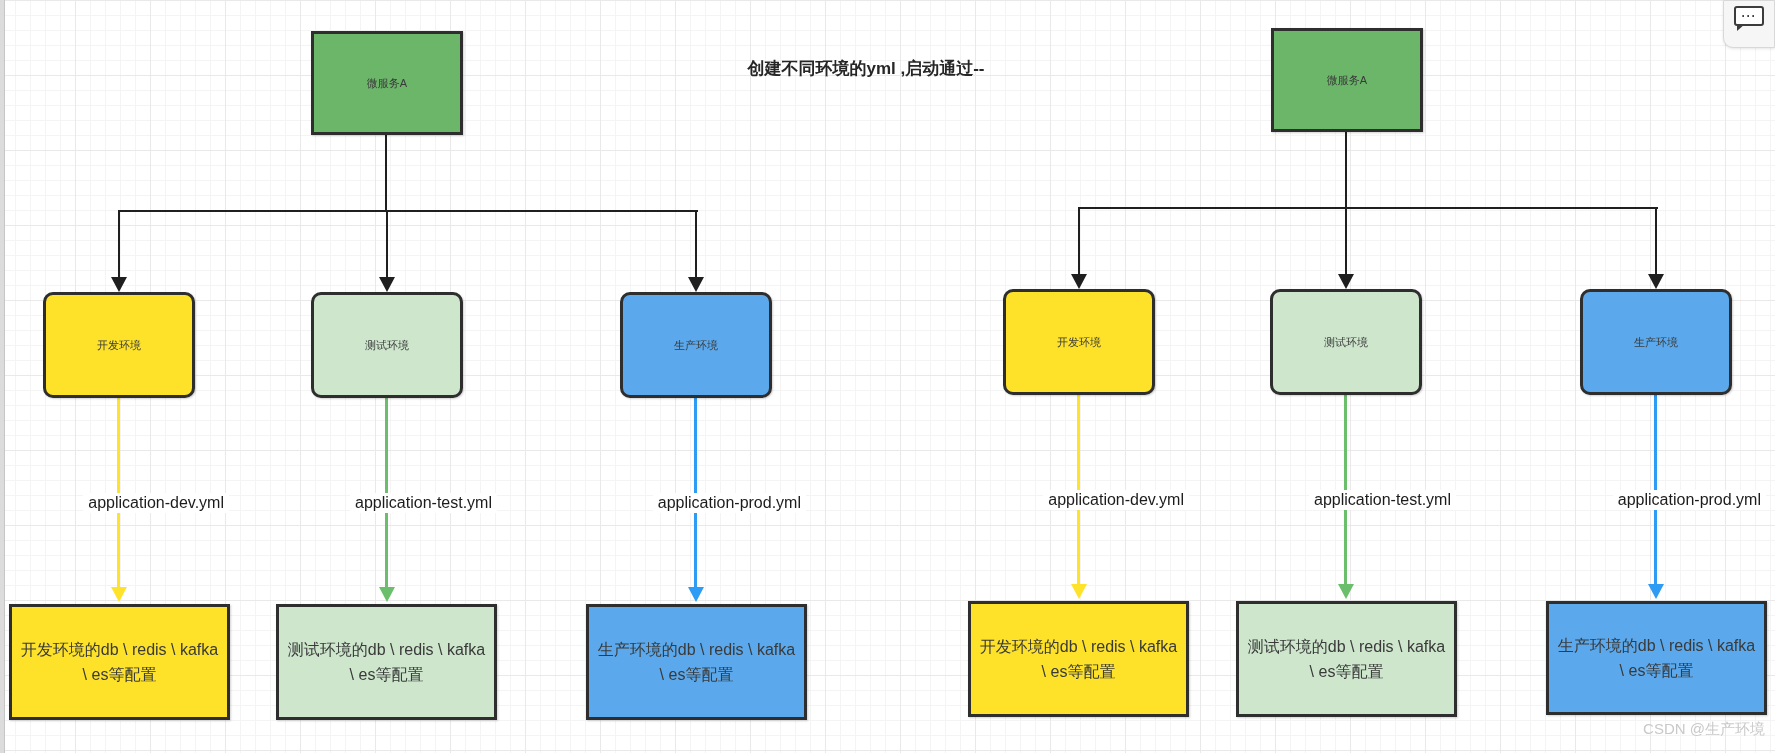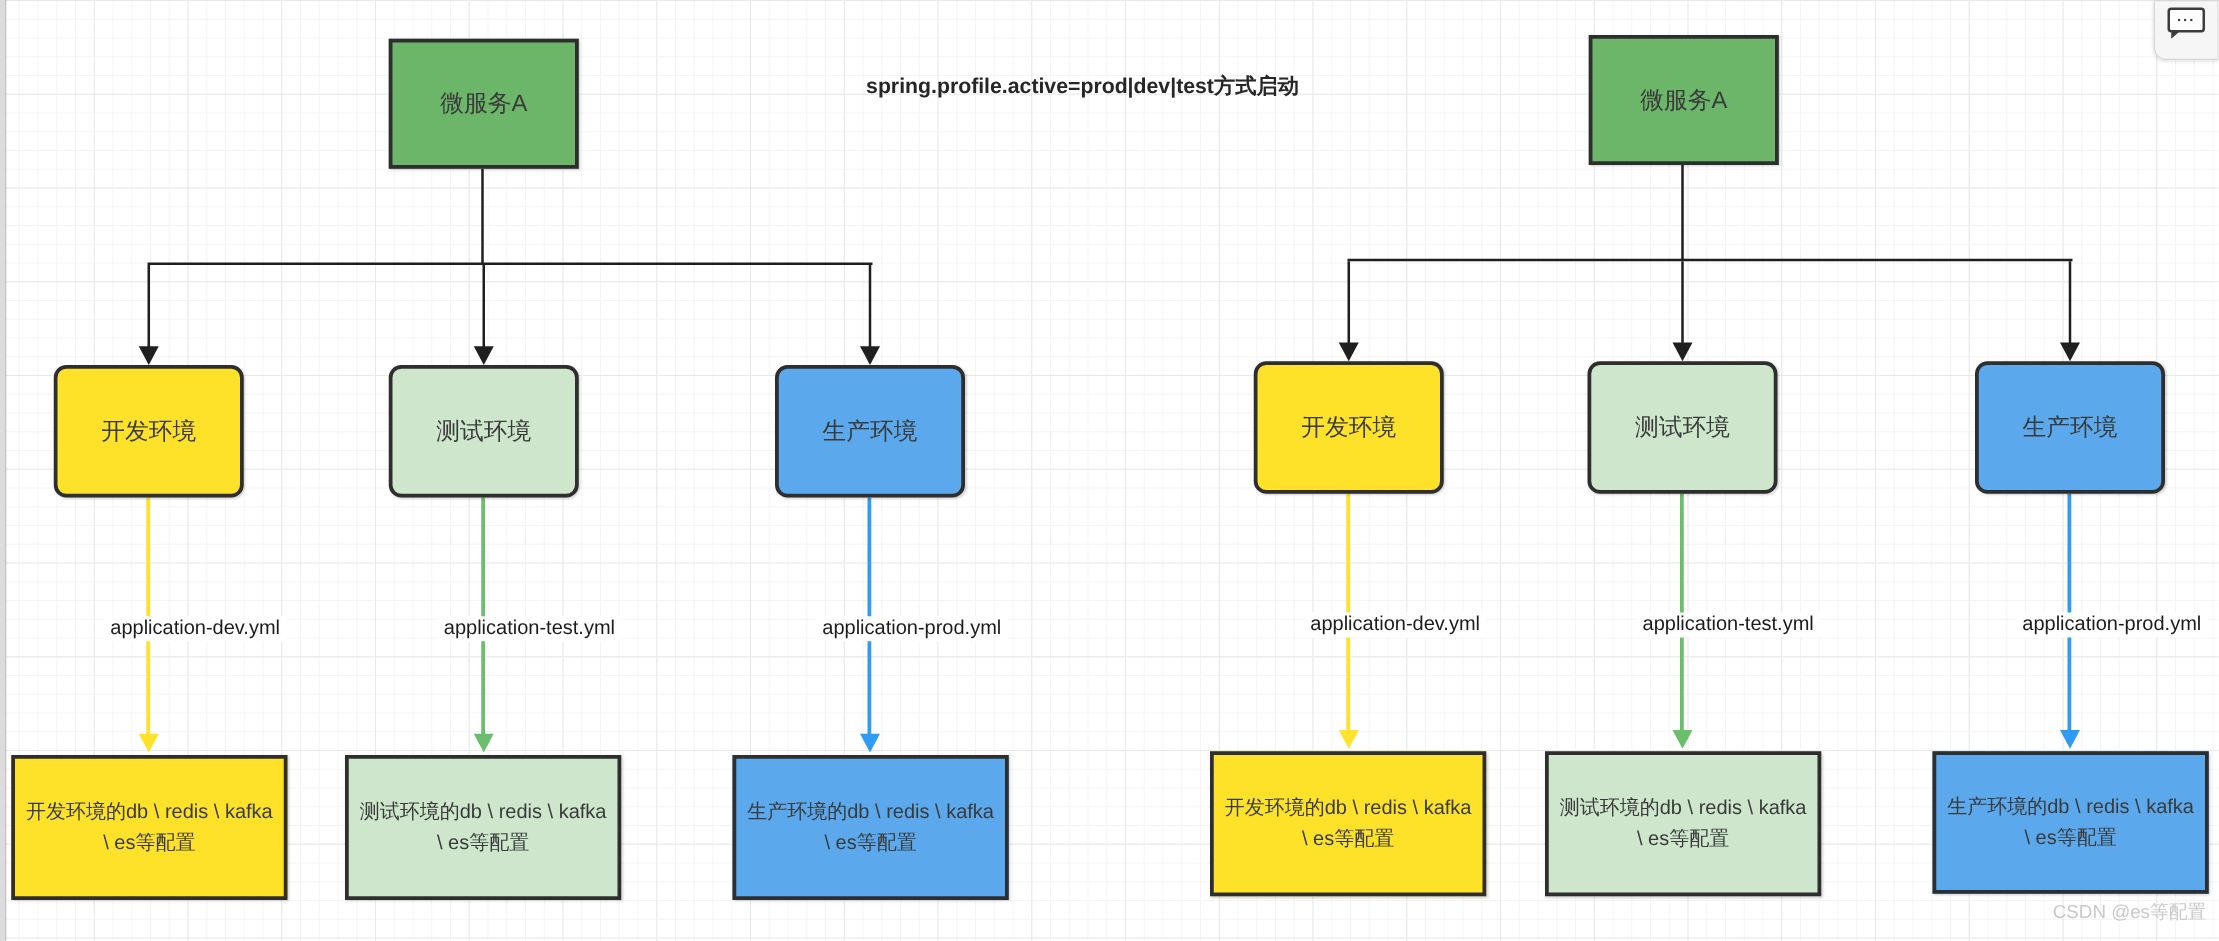--- a/index.html
+++ b/index.html
@@ -10,21 +10,21 @@
     background-image:
       linear-gradient(to right,#e9e9e9 1px,transparent 1px),
       linear-gradient(to bottom,#e9e9e9 1px,transparent 1px),
       linear-gradient(to right,#f4f4f4 1px,transparent 1px),
       linear-gradient(to bottom,#f4f4f4 1px,transparent 1px);
     background-size:75px 75px,75px 75px,15px 15px,15px 15px;
   }
   .shape{
     position:absolute;display:flex;align-items:center;justify-content:center;
     border:3px solid #2e2e2e;box-sizing:border-box;color:#3a3a3a;
-    font-size:19px;text-align:center;box-shadow:1px 1px 2px rgba(0,0,0,0.18);
+    font-size:11px;text-align:center;box-shadow:1px 1px 2px rgba(0,0,0,0.18);
     z-index:3;
   }
   .round{border-radius:10px;}
   .config{font-size:16px;line-height:25px;padding:0 8px;}
   .line-v{position:absolute;width:2px;z-index:1;}
   .line-h{position:absolute;height:2px;z-index:1;}
   .cline{position:absolute;width:3px;z-index:1;}
   .head{
     position:absolute;width:0;height:0;z-index:2;
     border-left:8px solid transparent;border-right:8px solid transparent;
@@ -53,21 +53,21 @@
     position:absolute;left:1px;bottom:-7px;width:0;height:0;
     border-top:7px solid #3c3c3c;border-right:8px solid transparent;
   }
 </style>
 </head>
 <body>
 
 <div id="canvas">
 
   <div class="title">
-    <div>spring.profile.active=prod|dev|test方式启动</div>
+    <div>创建不同环境的yml ,启动通过--</div>
   </div>
 
   <div class="shape" style="left: 311px; top: 31px; width: 152px; height: 104px; background-color: rgb(108, 182, 106);">微服务A</div>
 
   <div class="line-v" style="left: 385px; top: 135px; height: 76px; background-color: rgb(31, 31, 31);"></div>
   <div class="line-h" style="left: 118px; top: 210px; width: 580px; background-color: rgb(31, 31, 31);"></div>
 
   <div class="line-v" style="left: 118px; top: 212px; height: 66px; background-color: rgb(31, 31, 31);"></div>
   <div class="line-v" style="left: 386px; top: 212px; height: 66px; background-color: rgb(31, 31, 31);"></div>
   <div class="line-v" style="left: 695px; top: 212px; height: 66px; background-color: rgb(31, 31, 31);"></div>
@@ -130,21 +130,21 @@
       <span class="yml">application-test.yml</span>
     </div>
   <div class="ymlwrap" style="left:1546px;top:490px;">
       <span class="yml">application-prod.yml</span>
     </div>
 
   <div class="shape config" style="left: 968px; top: 601px; width: 221px; height: 116px; background-color: rgb(253, 226, 41);">开发环境的db \ redis \ kafka \ es等配置</div>
   <div class="shape config" style="left: 1236px; top: 601px; width: 221px; height: 116px; background-color: rgb(205, 230, 204);">测试环境的db \ redis \ kafka \ es等配置</div>
   <div class="shape config" style="left: 1546px; top: 601px; width: 221px; height: 114px; background-color: rgb(91, 169, 236);">生产环境的db \ redis \ kafka \ es等配置</div>
 
-  <div class="watermark">CSDN @es等配置</div>
+  <div class="watermark">CSDN @生产环境</div>
 
   <div class="comment-panel">
     <div class="bubble">
       <span>···</span>
       <div class="bubble-tail"></div>
     </div>
   </div>
 
   <div class="left-edge"></div>
 

